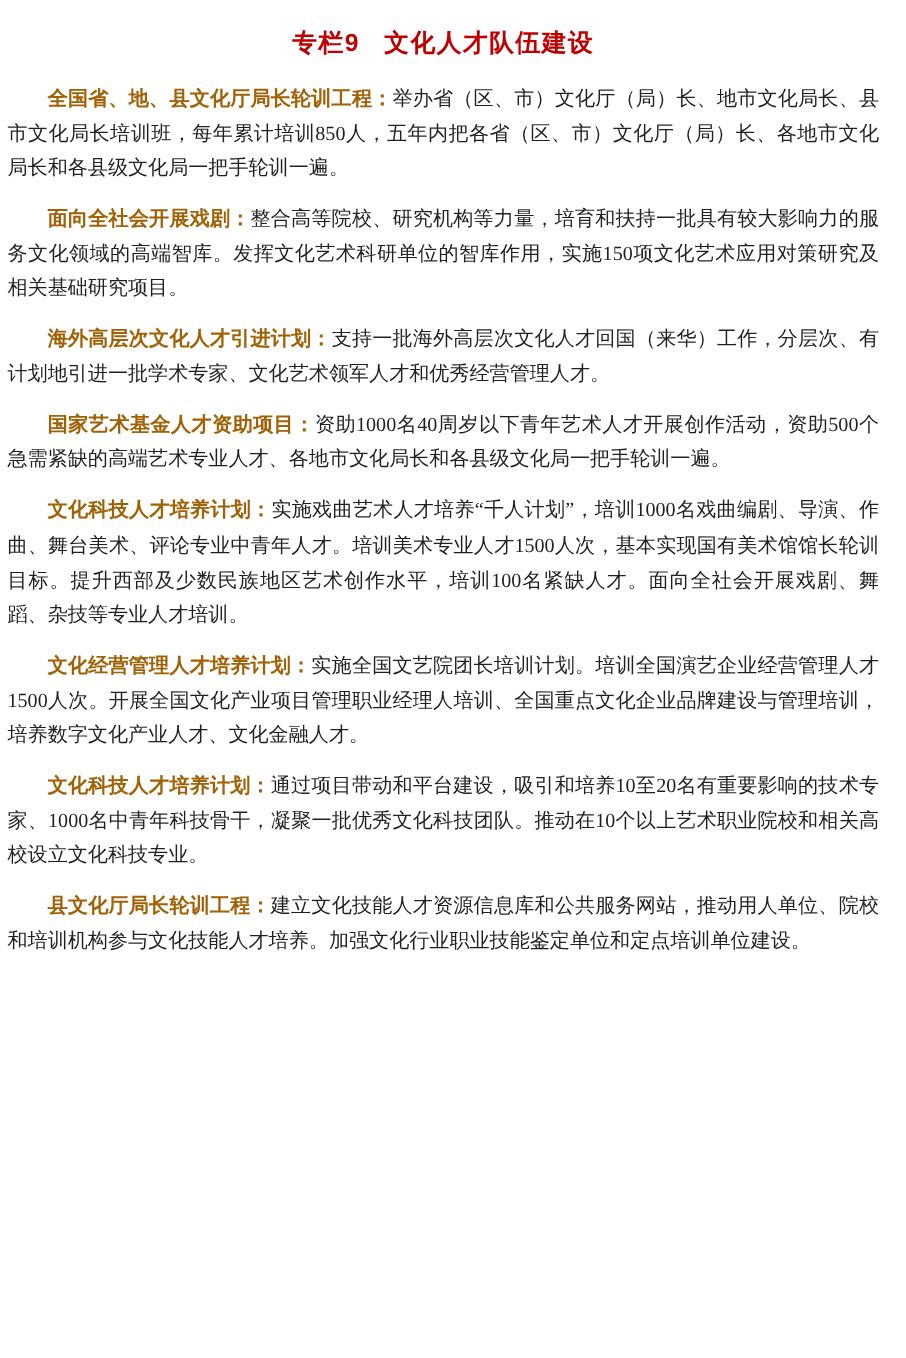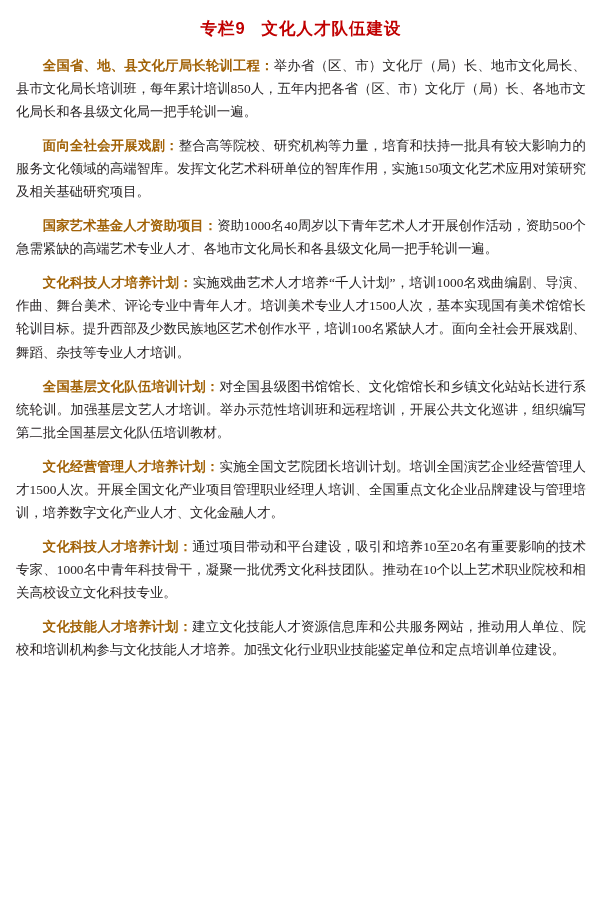--- a/index.html
+++ b/index.html
@@ -9,21 +9,21 @@
   }
   body {
     width: 604px;
     min-height: 905px;
     font-family: "Liberation Serif", "DejaVu Serif", serif;
     color: #231f20;
   }
   .page {
     width: 604px;
     box-sizing: border-box;
-    padding: 10px 18px 18px 16px;
+    padding: 10px 18px 18px 5px;
   }
   .doc-title {
     text-align: center;
     color: #c00000;
     font-weight: bold;
     font-size: 16.5px;
     letter-spacing: 1px;
     margin: 8px 0 14px 0;
     font-family: "Liberation Sans", "DejaVu Sans", sans-serif;
   }
@@ -62,40 +62,40 @@
   <div class="body">
 
     <p class="para">
       <span class="lead">全国省、地、县文化厅局长轮训工程：</span><span class="body-text">举办省（区、市）文化厅（局）长、地市文化局长、县市文化局长培训班，每年累计培训850人，五年内把各省（区、市）文化厅（局）长、各地市文化局长和各县级文化局一把手轮训一遍。</span>
     </p>
 
     <p class="para">
       <span class="lead">面向全社会开展戏剧：</span><span class="body-text">整合高等院校、研究机构等力量，培育和扶持一批具有较大影响力的服务文化领域的高端智库。发挥文化艺术科研单位的智库作用，实施150项文化艺术应用对策研究及相关基础研究项目。</span>
     </p>
 
+    <p class="para">
+      <span class="lead">海外高层次文化人才引进计划：</span><span class="body-text">支持一批海外高层次文化人才回国（来华）工作，分层次、有计划地引进一批学术专家、文化艺术领军人才和优秀经营管理人才。</span>
+    </p>
 
     <p class="para">
       <span class="lead">国家艺术基金人才资助项目：</span><span class="body-text">资助1000名40周岁以下青年艺术人才开展创作活动，资助500个急需紧缺的高端艺术专业人才、各地市文化局长和各县级文化局一把手轮训一遍。</span>
     </p>
 
 
     <p class="para">
       <span class="lead">文化科技人才培养计划：</span><span class="body-text">实施戏曲艺术人才培养“千人计划”，培训1000名戏曲编剧、导演、作曲、舞台美术、评论专业中青年人才。培训美术专业人才1500人次，基本实现国有美术馆馆长轮训目标。提升西部及少数民族地区艺术创作水平，培训100名紧缺人才。面向全社会开展戏剧、舞蹈、杂技等专业人才培训。</span>
     </p>
 
-    <p class="para">
-      <span class="lead">全国基层文化队伍培训计划：</span><span class="body-text">对全国县级图书馆馆长、文化馆馆长和乡镇文化站站长进行系统轮训。加强基层文艺人才培训。举办示范性培训班和远程培训，开展公共文化巡讲，组织编写第二批全国基层文化队伍培训教材。</span>
-    </p>
 
     <p class="para">
       <span class="lead">文化经营管理人才培养计划：</span><span class="body-text">实施全国文艺院团长培训计划。培训全国演艺企业经营管理人才1500人次。开展全国文化产业项目管理职业经理人培训、全国重点文化企业品牌建设与管理培训，培养数字文化产业人才、文化金融人才。</span>
     </p>
 
     <p class="para">
       <span class="lead">文化科技人才培养计划：</span><span class="body-text">通过项目带动和平台建设，吸引和培养10至20名有重要影响的技术专家、1000名中青年科技骨干，凝聚一批优秀文化科技团队。推动在10个以上艺术职业院校和相关高校设立文化科技专业。</span>
     </p>
 
     <p class="para">
-      <span class="lead">文化技能人才培养计划：</span><span class="body-text">建立文化技能人才资源信息库和公共服务网站，推动用人单位、院校和培训机构参与文化技能人才培养。加强文化行业职业技能鉴定单位和定点培训单位建设。</span>
+      <span class="lead">县文化厅局长轮训工程：</span><span class="body-text">建立文化技能人才资源信息库和公共服务网站，推动用人单位、院校和培训机构参与文化技能人才培养。加强文化行业职业技能鉴定单位和定点培训单位建设。</span>
     </p>
 
   </div>
 </div>
 
 </body></html>

